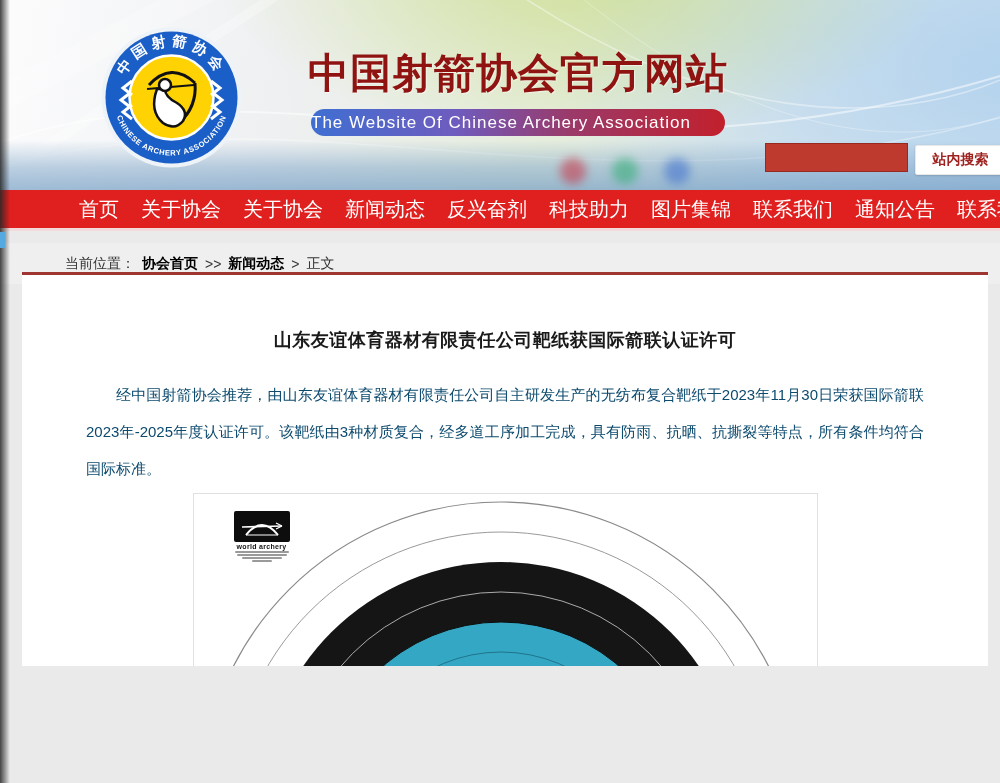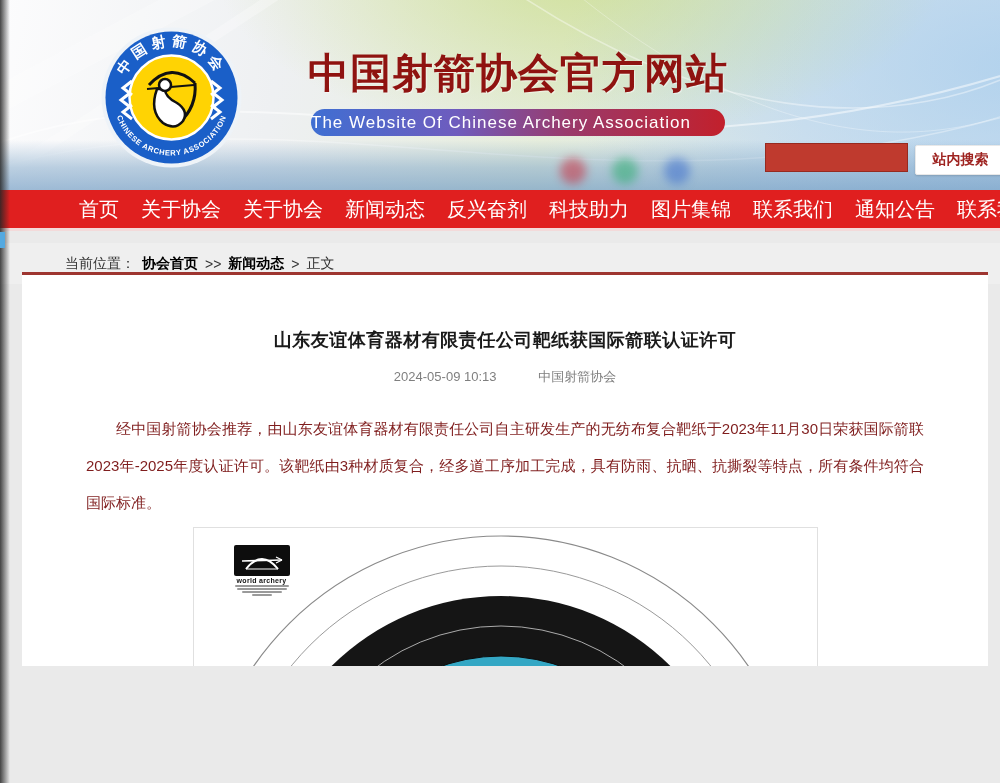--- a/index.html
+++ b/index.html
@@ -65,21 +65,21 @@
   .content{
     position:absolute;left:22px;top:272px;width:966px;height:394px;box-sizing:border-box;
     background:#ffffff;border-top:3px solid #9e3530;overflow:hidden;
   }
   .article-title{
     margin:53px 0 0;text-align:center;font-size:18px;font-weight:bold;color:#1a1a1a;letter-spacing:.5px;
   }
   .dateline{margin-top:16px;text-align:center;font-size:13px;color:#7f7f7f;}
   .dateline .src{margin-left:38px;}
   .body-text{
-    margin:24px 64px 0;font-size:15px;line-height:37px;color:#7f1d1d;
+    margin:24px 64px 0;font-size:15px;line-height:37px;color:#0c4a6e;
     text-align:justify;text-indent:2em;
   }
   
   .figure{
     position:relative;width:623px;height:266px;margin:6px auto 0;
     background:#fff;border:1px solid #e0e0e0;border-bottom:0;box-sizing:content-box;overflow:hidden;
   }
   .wa-logo{position:absolute;left:38px;top:17px;width:60px;text-align:center;}
   .wa-box{width:56px;height:31px;background:#0d0d0d;border-radius:2px;margin:0 auto;
           display:flex;align-items:center;justify-content:center;}
@@ -166,24 +166,20 @@
   <span>当前位置：</span>
   <a href="#">协会首页</a>
   <span>&gt;&gt;</span>
   <a href="#">新闻动态</a>
   <span>&gt;</span>
   <span>正文</span>
 </div>
 
 <div class="content">
   <h1 class="article-title">山东友谊体育器材有限责任公司靶纸获国际箭联认证许可</h1>
-  <div class="dateline">
-    <span>2024-05-09 10:13</span>
-    <span class="src">中国射箭协会</span>
-  </div>
   <p class="body-text">经中国射箭协会推荐，由山东友谊体育器材有限责任公司自主研发生产的无纺布复合靶纸于2023年11月30日荣获国际箭联2023年-2025年度认证许可。该靶纸由3种材质复合，经多道工序加工完成，具有防雨、抗晒、抗撕裂等特点，所有条件均符合国际标准。</p>
 
   <div class="figure">
     <svg width="623" height="266" viewBox="0 0 623 266">
       <rect width="623" height="266" fill="#ffffff"></rect>
       <g transform="translate(307,308)">
         <circle r="300" fill="#ffffff" stroke="#8a8a8a" stroke-width="1.2"></circle>
         <circle r="270" fill="none" stroke="#9a9a9a" stroke-width="1"></circle>
         <circle r="240" stroke="none" fill="#151515"></circle>
         <circle r="210" fill="none" stroke="#bbbbbb" stroke-width="0.9"></circle>

